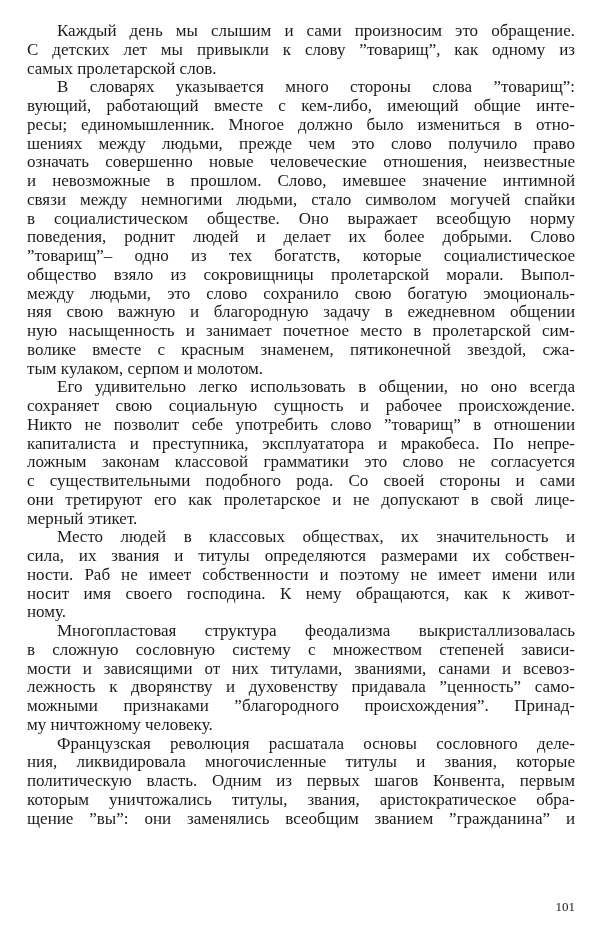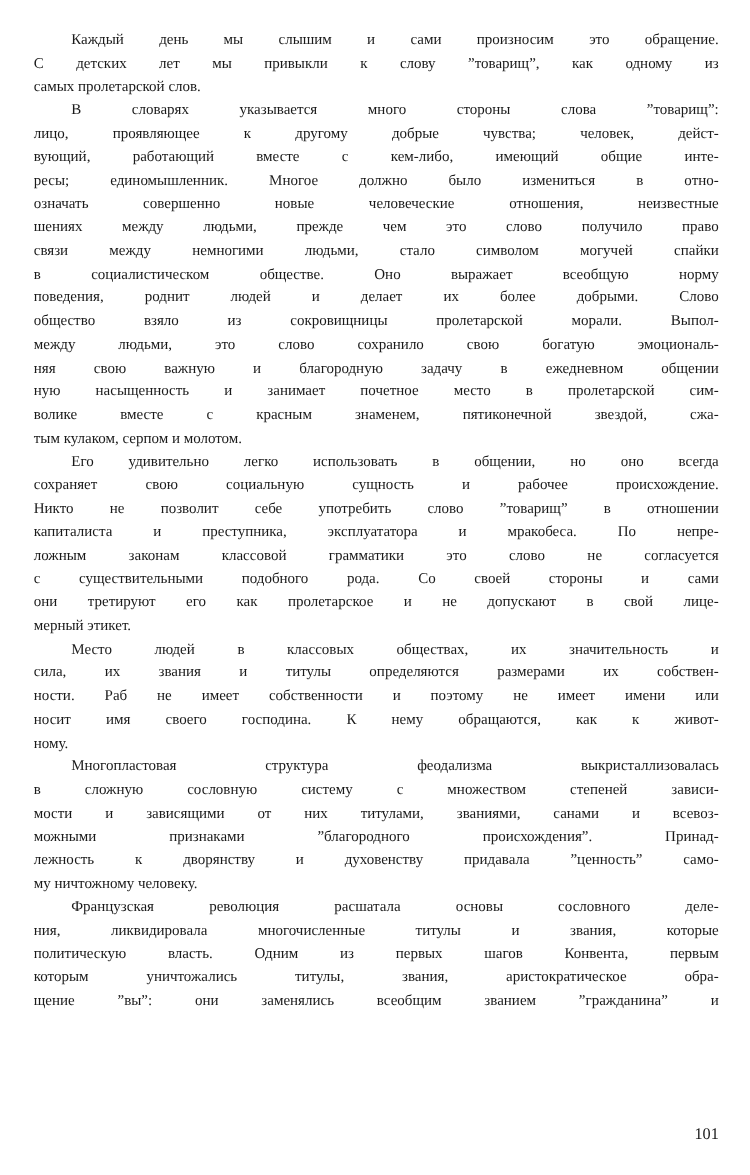--- a/index.html
+++ b/index.html
@@ -16,21 +16,21 @@
       color: #1a1a1a;
     }
     .page {
       position: absolute;
       left: 27px;
       top: 22px;
       width: 548px;
     }
     .para {
       margin: 0;
-      font-size: 12px;
+      font-size: 17px;
       line-height: 18.75px;
       text-align: justify;
       text-align-last: justify;
     }
     .line {
       display: block;
       white-space: nowrap;
       text-align: justify;
       text-align-last: justify;
       height: 18.75px;
@@ -55,28 +55,29 @@
 <div class="page">
 
   <p class="para">
     <span class="line indent">Каждый день мы слышим и сами произносим это обращение.</span>
     <span class="line">С детских лет мы привыкли к слову ”товарищ”, как одному из</span>
     <span class="line last">самых пролетарской слов.</span>
   </p>
 
   <p class="para">
     <span class="line indent">В словарях указывается много стороны слова ”товарищ”:</span>
-    <span class="line">лицо, проявляющее к другому добрые чувства; человек, дейст-</span>
     <span class="line">вующий, работающий вместе с кем-либо, имеющий общие инте-</span>
     <span class="line">ресы; единомышленник. Многое должно было измениться в отно-</span>
+    <span class="line">шениях между людьми, прежде чем это слово получило право</span>
     <span class="line">означать совершенно новые человеческие отношения, неизвестные</span>
-    <span class="line">шениях между людьми, прежде чем это слово получило право</span>
+    <span class="line">и невозможные в прошлом. Слово, имевшее значение интимной</span>
     <span class="line">связи между немногими людьми, стало символом могучей спайки</span>
     <span class="line">в социалистическом обществе. Оно выражает всеобщую норму</span>
     <span class="line">поведения, роднит людей и делает их более добрыми. Слово</span>
+    <span class="line">”товарищ”– одно из тех богатств, которые социалистическое</span>
     <span class="line">общество взяло из сокровищницы пролетарской морали. Выпол-</span>
     <span class="line">между людьми, это слово сохранило свою богатую эмоциональ-</span>
     <span class="line">няя свою важную и благородную задачу в ежедневном общении</span>
     <span class="line">ную насыщенность и занимает почетное место в пролетарской сим-</span>
     <span class="line">волике вместе с красным знаменем, пятиконечной звездой, сжа-</span>
     <span class="line last">тым кулаком, серпом и молотом.</span>
   </p>
 
   <p class="para">
     <span class="line indent">Его удивительно легко использовать в общении, но оно всегда</span>
@@ -94,22 +95,22 @@
     <span class="line">сила, их звания и титулы определяются размерами их собствен-</span>
     <span class="line">ности. Раб не имеет собственности и поэтому не имеет имени или</span>
     <span class="line">носит имя своего господина. К нему обращаются, как к живот-</span>
     <span class="line last">ному.</span>
   </p>
 
   <p class="para">
     <span class="line indent">Многопластовая структура феодализма выкристаллизовалась</span>
     <span class="line">в сложную сословную систему с множеством степеней зависи-</span>
     <span class="line">мости и зависящими от них титулами, званиями, санами и всевоз-</span>
+    <span class="line">лежность к дворянству и духовенству придавала ”ценность” само-</span>
     <span class="line">можными признаками ”благородного происхождения”. Принад-</span>
-    <span class="line">лежность к дворянству и духовенству придавала ”ценность” само-</span>
     <span class="line last">му ничтожному человеку.</span>
   </p>
 
   <p class="para">
     <span class="line indent">Французская революция расшатала основы сословного деле-</span>
     <span class="line">ния, ликвидировала многочисленные титулы и звания, которые</span>
     <span class="line">политическую власть. Одним из первых шагов Конвента, первым</span>
     <span class="line">которым уничтожались титулы, звания, аристократическое обра-</span>
     <span class="line">щение ”вы”: они заменялись всеобщим званием ”гражданина” и</span>
   </p>

